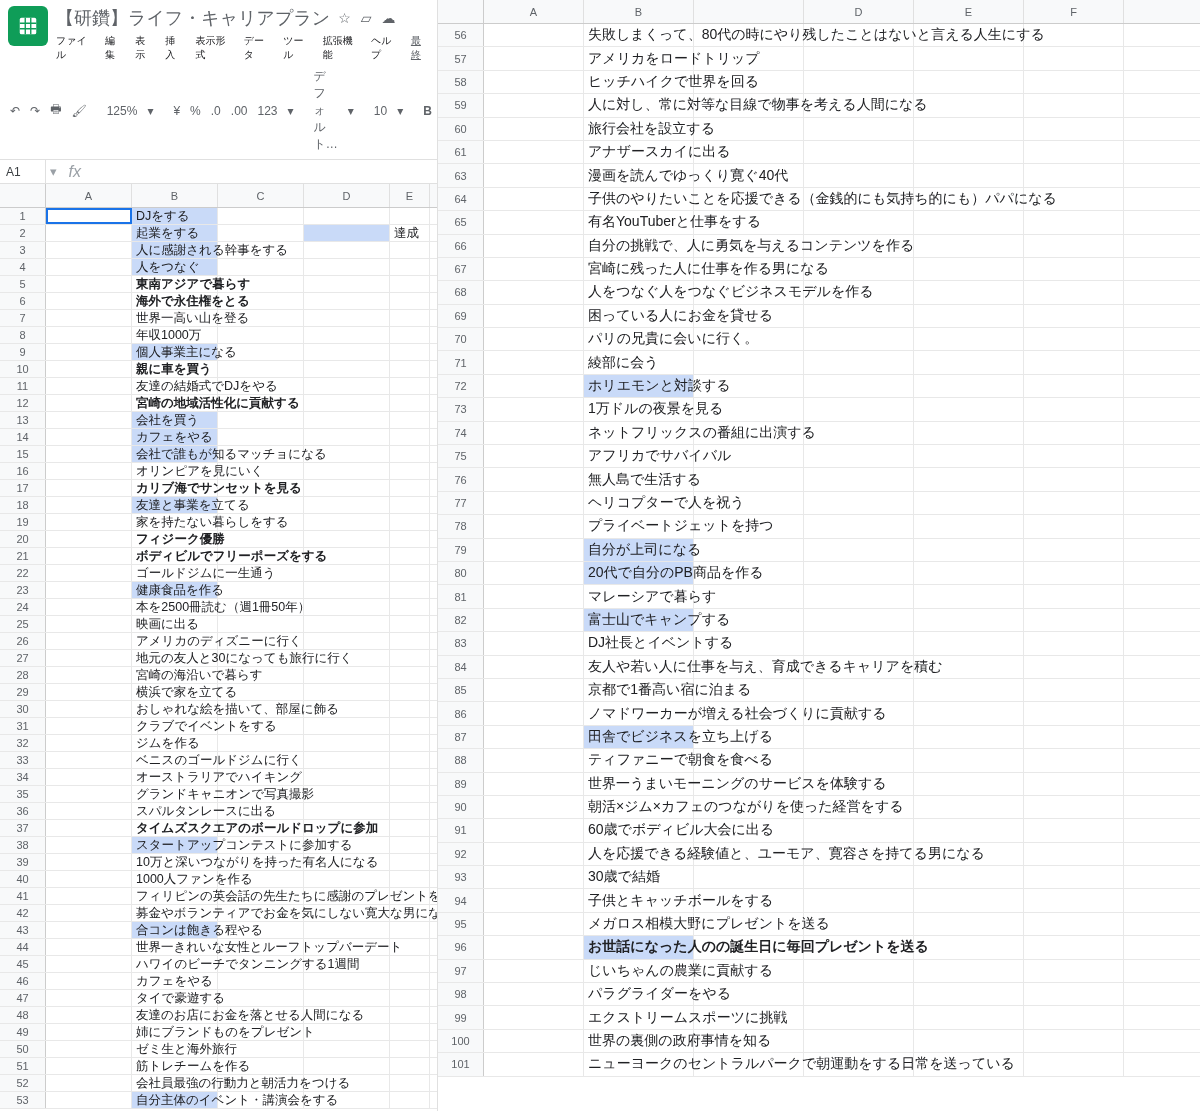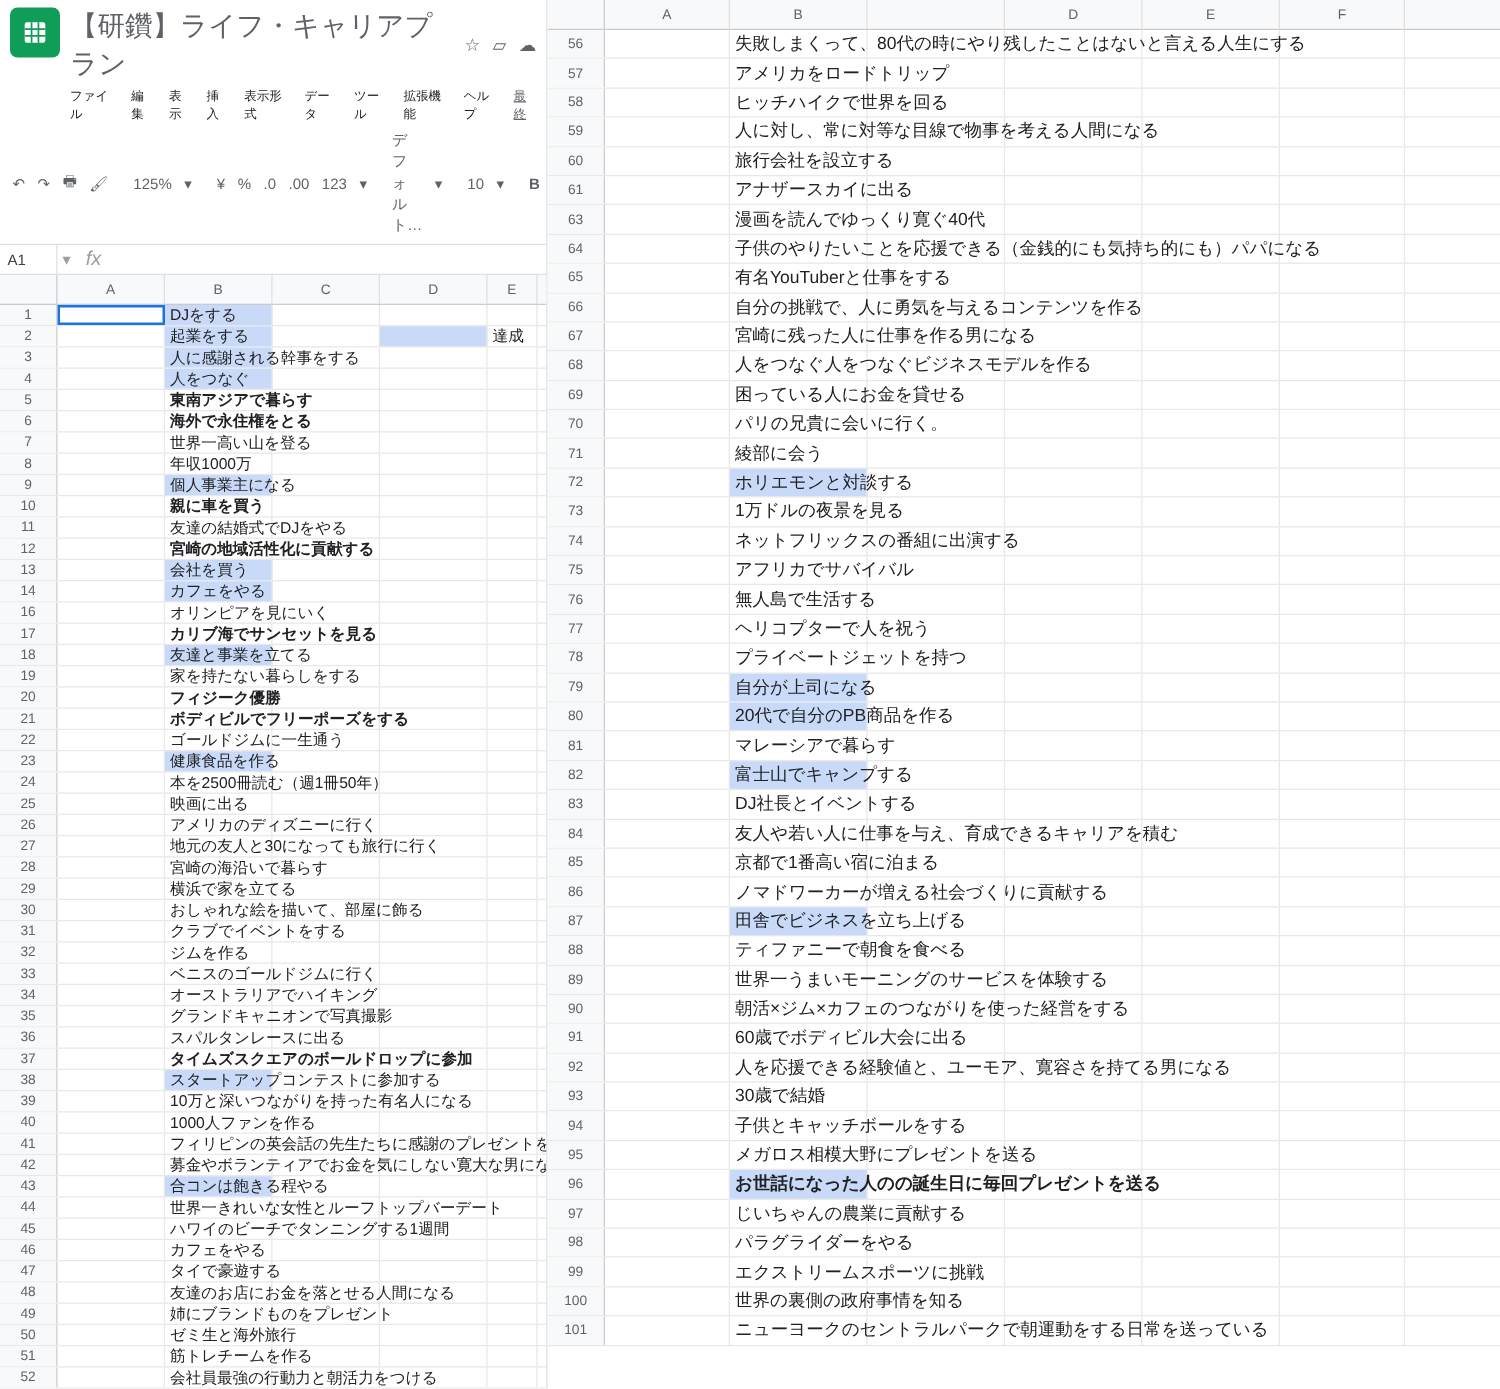--- a/index.html
+++ b/index.html
@@ -5,21 +5,21 @@
   * { box-sizing: border-box; margin: 0; padding: 0; }
   body { font-family: Arial, "Hiragino Sans", "Meiryo", sans-serif; font-size: 13px; color: #202124; background: #fff; display: flex; height: 1111px; width: 1200px; overflow: hidden; }
   .pane { display: flex; flex-direction: column; }
   .left-pane { width: 438px; border-right: 1px solid #e0e0e0; }
   .right-pane { flex: 1; }
   
   .header { display: flex; align-items: flex-start; padding: 6px 8px 0 8px; gap: 8px; }
   .logo { width: 40px; height: 40px; background: #0f9d58; border-radius: 6px; display: flex; align-items: center; justify-content: center; color: #fff; font-size: 11px; font-weight: bold; }
   .title-area { flex: 1; }
   .title-row { display: flex; align-items: center; gap: 8px; }
-  .doc-title { font-size: 22px; color: #5f6368; }
+  .doc-title { font-size: 18px; color: #5f6368; }
   .title-icons { color: #5f6368; display: flex; gap: 10px; font-size: 14px; }
   .menubar { display: flex; gap: 12px; font-size: 10px; color: #202124; padding-top: 4px; }
   .menubar span { cursor: pointer; }
   .menubar .last { margin-left: auto; color: #5f6368; text-decoration: underline; }
   
   .toolbar { display: flex; align-items: center; gap: 10px; padding: 6px 10px; border-bottom: 1px solid #e0e0e0; font-size: 12px; color: #5f6368; }
   .toolbar .sep { width: 1px; height: 18px; background: #e0e0e0; }
   .toolbar .btn { cursor: pointer; }
   
   .fxbar { display: flex; align-items: center; border-bottom: 1px solid #e0e0e0; height: 24px; }
@@ -237,20 +237,28 @@
       </div>
       <div class="row">
         <div class="rowhdr">14</div>
         <div class="cell cA"></div>
         <div class="cell cB overflow hl">カフェをやる</div>
         <div class="cell cC"></div>
         <div class="cell cD"></div>
         <div class="cell cE"></div>
       </div>
       <div class="row">
+        <div class="rowhdr">15</div>
+        <div class="cell cA"></div>
+        <div class="cell cB overflow hl">会社で誰もが知るマッチョになる</div>
+        <div class="cell cC"></div>
+        <div class="cell cD"></div>
+        <div class="cell cE"></div>
+      </div>
+      <div class="row">
         <div class="rowhdr">16</div>
         <div class="cell cA"></div>
         <div class="cell cB overflow">オリンピアを見にいく</div>
         <div class="cell cC"></div>
         <div class="cell cD"></div>
         <div class="cell cE"></div>
       </div>
       <div class="row">
         <div class="rowhdr">17</div>
         <div class="cell cA"></div>

